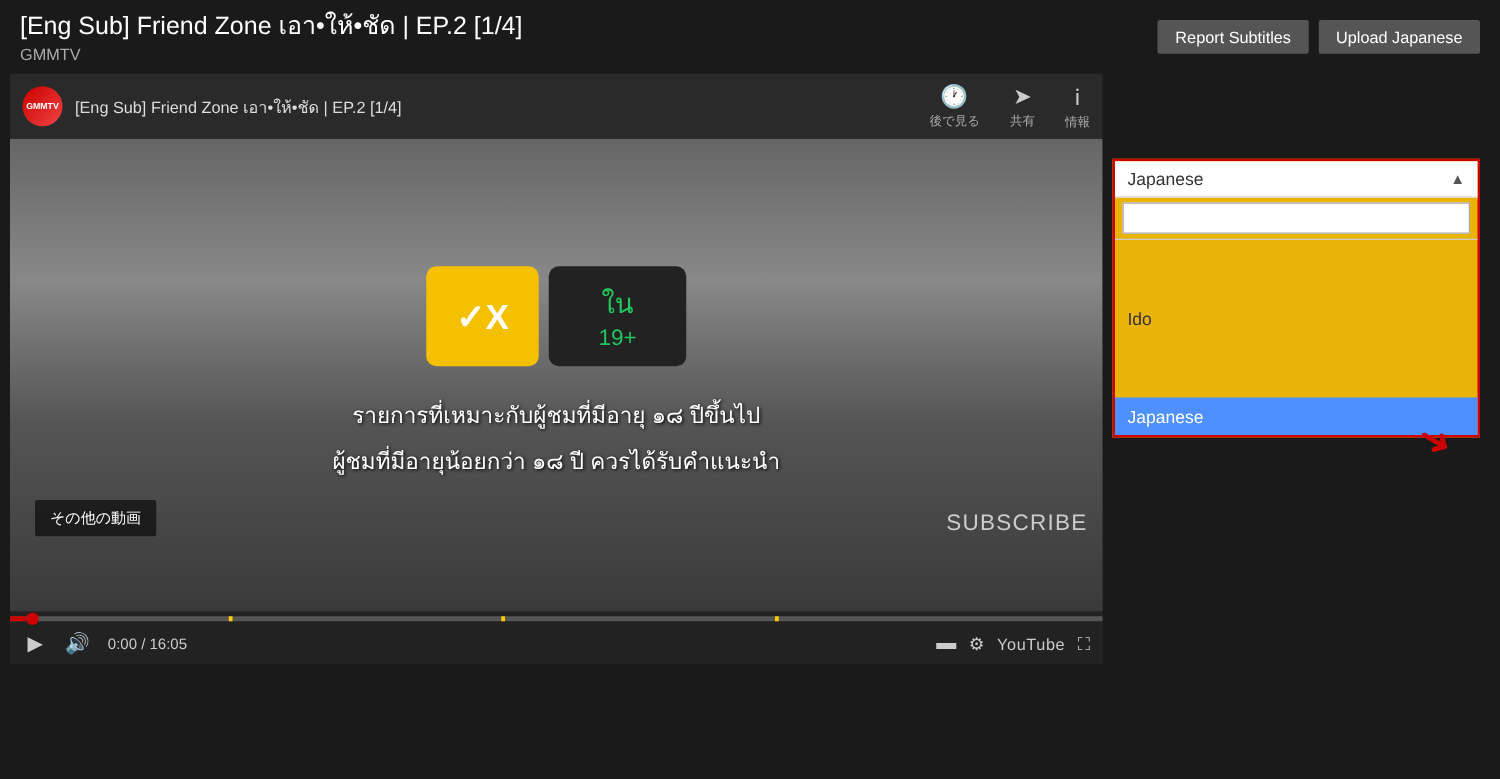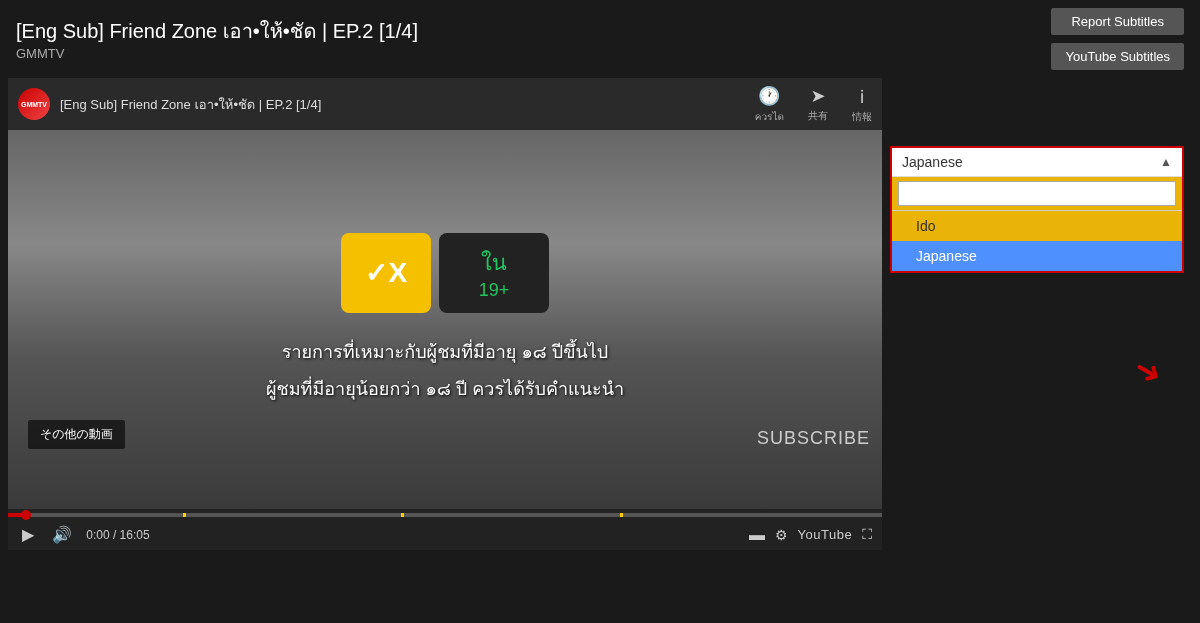--- a/index.html
+++ b/index.html
@@ -28,21 +28,20 @@
       line-height: 1.3;
     }
     .channel-name {
       font-size: 13px;
       color: #aaa;
       margin-top: 2px;
     }
     .header-buttons {
       display: flex;
       gap: 8px;
-      flex-direction: column;
     }
     .header-btn {
       background: #555;
       color: #fff;
       border: none;
       padding: 6px 14px;
       font-size: 13px;
       cursor: pointer;
       border-radius: 2px;
     }
@@ -318,24 +317,25 @@
     .dropdown-search input {
       width: 100%;
       border: 1px solid #aaa;
       padding: 4px 6px;
       font-size: 13px;
       outline: none;
       color: #333;
     }
 
     .dropdown-option {
-      padding: 7px 24px;
+      padding: 7px 10px;
       font-size: 14px;
       color: #333;
       cursor: pointer;
+      margin-top: 48px;
     }
     .dropdown-option.selected {
       background: #4d90fe;
       color: #fff;
     }
 
     
     .red-arrow {
       position: absolute;
       bottom: 160px;
@@ -348,39 +348,39 @@
 </head>
 <body>
 
 <div class="header">
   <div class="header-left">
     <div class="page-title">[Eng Sub] Friend Zone เอา•ให้•ชัด | EP.2 [1/4]</div>
     <div class="channel-name">GMMTV</div>
   </div>
   <div class="header-buttons">
     <button class="header-btn">Report Subtitles</button>
-    <button class="header-btn">YouTube Subtitles</button>
+    <button class="header-btn">Upload Japanese</button>
   </div>
 </div>
 
 <div class="main-content">
 
   <div class="video-section">
 
     <div class="video-info-bar">
       <div class="video-info-left">
         <div class="channel-icon">
           <span style="font-size:7px;">GMMTV</span>
         </div>
         <div class="video-title-bar">[Eng Sub] Friend Zone เอา•ให้•ชัด | EP.2 [1/4]</div>
       </div>
       <div class="video-info-right">
         <div class="info-action">
           <span class="info-action-icon">🕐</span>
-          <span class="info-action-label">ควรได</span>
+          <span class="info-action-label">後で見る</span>
         </div>
         <div class="info-action">
           <span class="info-action-icon">➤</span>
           <span class="info-action-label">共有</span>
         </div>
         <div class="info-action">
           <span class="info-action-icon">ℹ</span>
           <span class="info-action-label">情報</span>
         </div>
       </div>

